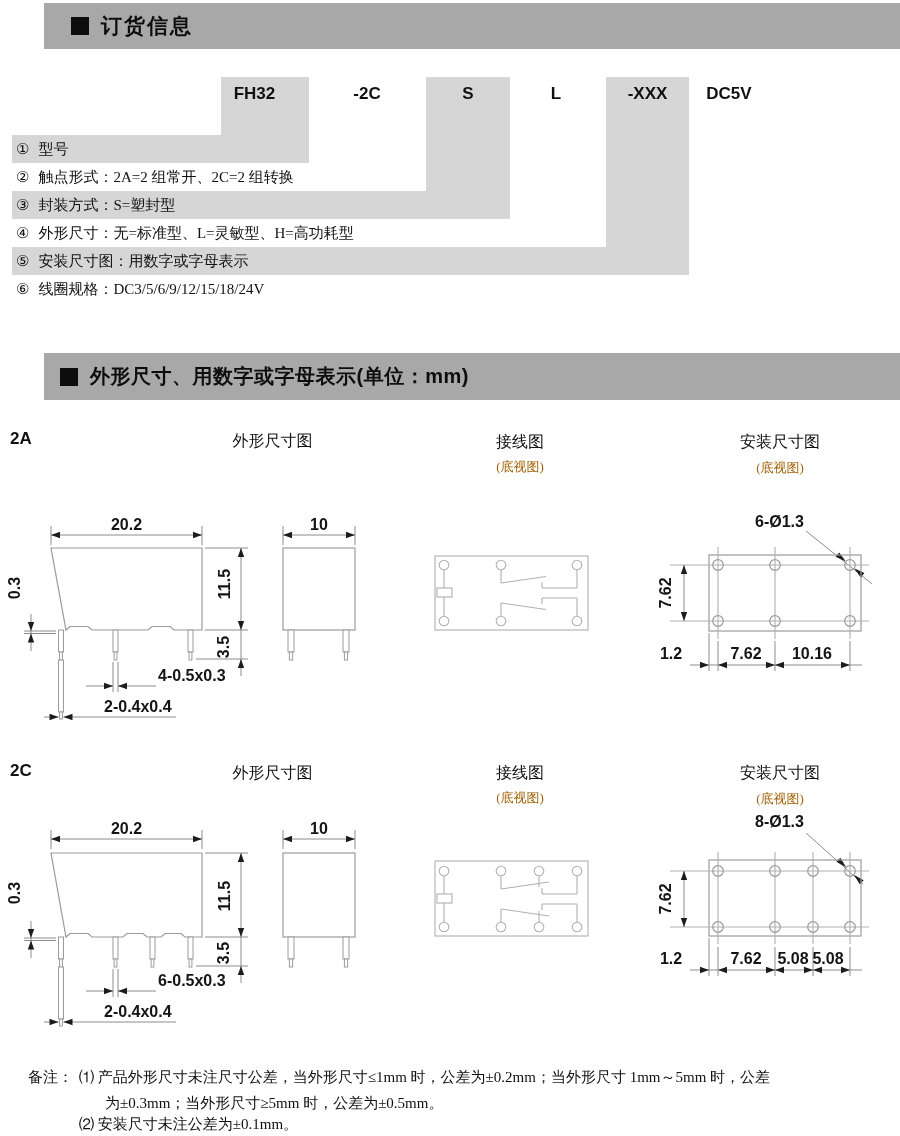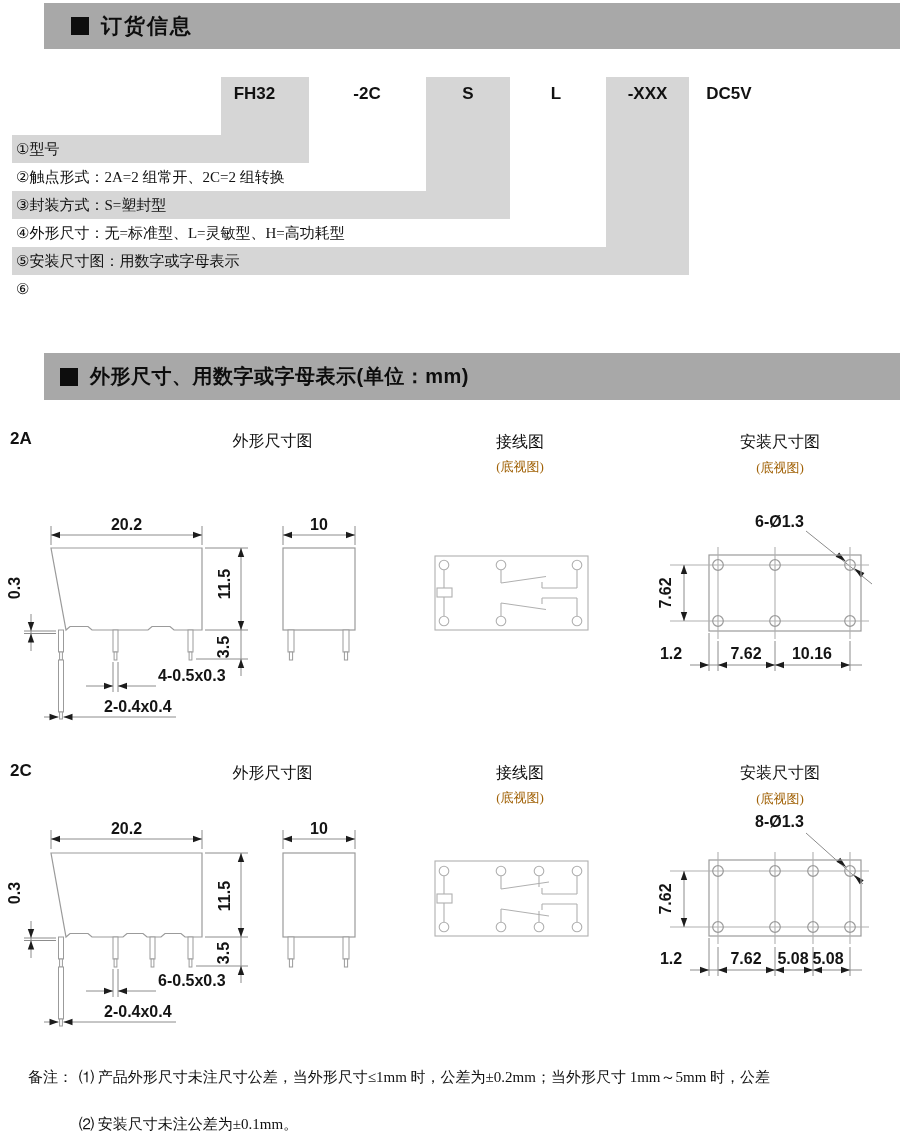--- a/index.html
+++ b/index.html
@@ -10,21 +10,21 @@
   .hbar .sq{display:inline-block;width:18px;height:18px;background:#0d0d0d;margin-left:27px;flex:0 0 auto;}
   .hbar .htxt{font-weight:bold;font-size:21px;color:#0d0d0d;margin-left:12px;letter-spacing:2px;white-space:nowrap;}
   
   .blk{position:absolute;background:#d6d6d6;}
   .code-label{position:absolute;height:22px;line-height:22px;text-align:center;
               font-weight:bold;font-size:17px;color:#111;}
   .ord-row{position:absolute;left:12px;height:28px;display:flex;align-items:center;
            font-family:"Liberation Serif","DejaVu Serif",serif;font-size:15px;color:#111;}
   .ord-row.gray{background:#d6d6d6;}
   .ord-row .num{margin-left:4px;font-size:15px;}
-  .ord-row .txt{white-space:nowrap;}
+  .ord-row .txt{margin-left:9px;white-space:nowrap;}
   
   .sec-label{position:absolute;font-weight:bold;font-size:17px;color:#111;}
   .draw-title{position:absolute;text-align:center;font-family:"Liberation Serif","DejaVu Serif",serif;
               font-size:16px;color:#111;white-space:nowrap;}
   .draw-sub{position:absolute;text-align:center;font-family:"Liberation Serif","DejaVu Serif",serif;
             font-size:13px;font-weight:normal;color:#a16207;white-space:nowrap;}
   
   .note{position:absolute;font-family:"Liberation Serif","DejaVu Serif",serif;
         font-size:15px;color:#111;white-space:nowrap;}
   
@@ -72,20 +72,21 @@
   <div class="ord-row" style="top:219px;width:600px;">
     <span class="num">④</span>
     <span class="txt">外形尺寸：无=标准型、L=灵敏型、H=高功耗型</span>
   </div>
   <div class="ord-row gray" style="top:247px;width:677px;">
     <span class="num">⑤</span>
     <span class="txt">安装尺寸图：用数字或字母表示</span>
   </div>
   <div class="ord-row" style="top:275px;width:600px;">
     <span class="num">⑥</span>
+    <span class="txt">线圈规格：DC3/5/6/9/12/15/18/24V</span>
   </div>
 
   <div class="hbar" style="top:353px;width:900px;height:47px;">
     <span class="sq" style="margin-left:16px;"></span>
     <span class="htxt" style="font-size:20px;letter-spacing:0.5px;">外形尺寸、用数字或字母表示(单位：mm)</span>
   </div>
 
   <div class="sec-label" style="left:10px;top:429px;">2A</div>
   <div class="draw-title" style="left:200px;top:431px;width:145px;">外形尺寸图</div>
   <div class="draw-title" style="left:450px;top:432px;width:140px;">接线图</div>
@@ -366,15 +367,16 @@
       <polygon class="arr" points="850,970 841,966.8 841,973.2"></polygon>
       <text x="671" y="964" text-anchor="middle">1.2</text>
       <text x="746" y="964" text-anchor="middle">7.62</text>
       <text x="793" y="964" text-anchor="middle">5.08</text>
       <text x="828" y="964" text-anchor="middle">5.08</text>
     </g>
   </svg>
 
   <div class="note" style="left:28px;top:1068px;">备注：</div>
   <div class="note" style="left:79px;top:1068px;">⑴ 产品外形尺寸未注尺寸公差，当外形尺寸≤1mm 时，公差为±0.2mm；当外形尺寸 1mm～5mm 时，公差</div>
+  <div class="note" style="left:105px;top:1094px;">为±0.3mm；当外形尺寸≥5mm 时，公差为±0.5mm。</div>
   <div class="note" style="left:79px;top:1115px;">⑵ 安装尺寸未注公差为±0.1mm。</div>
 
 </div>
 
 </body></html>

